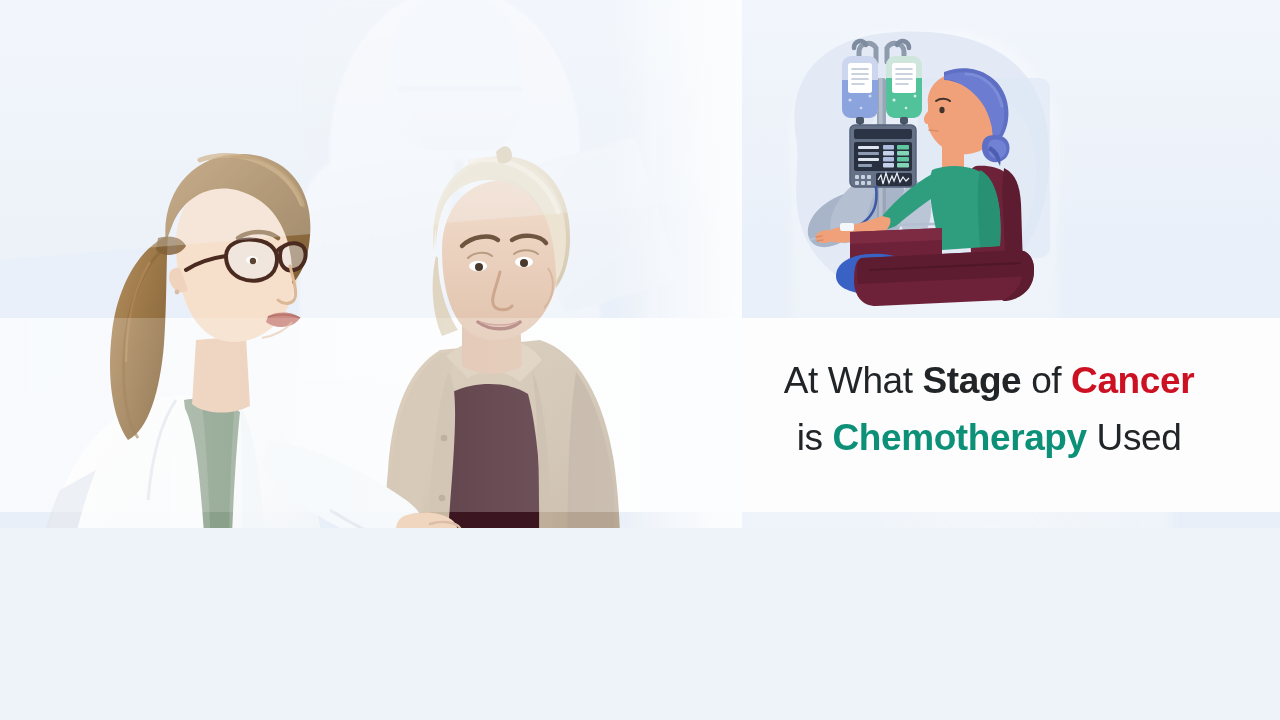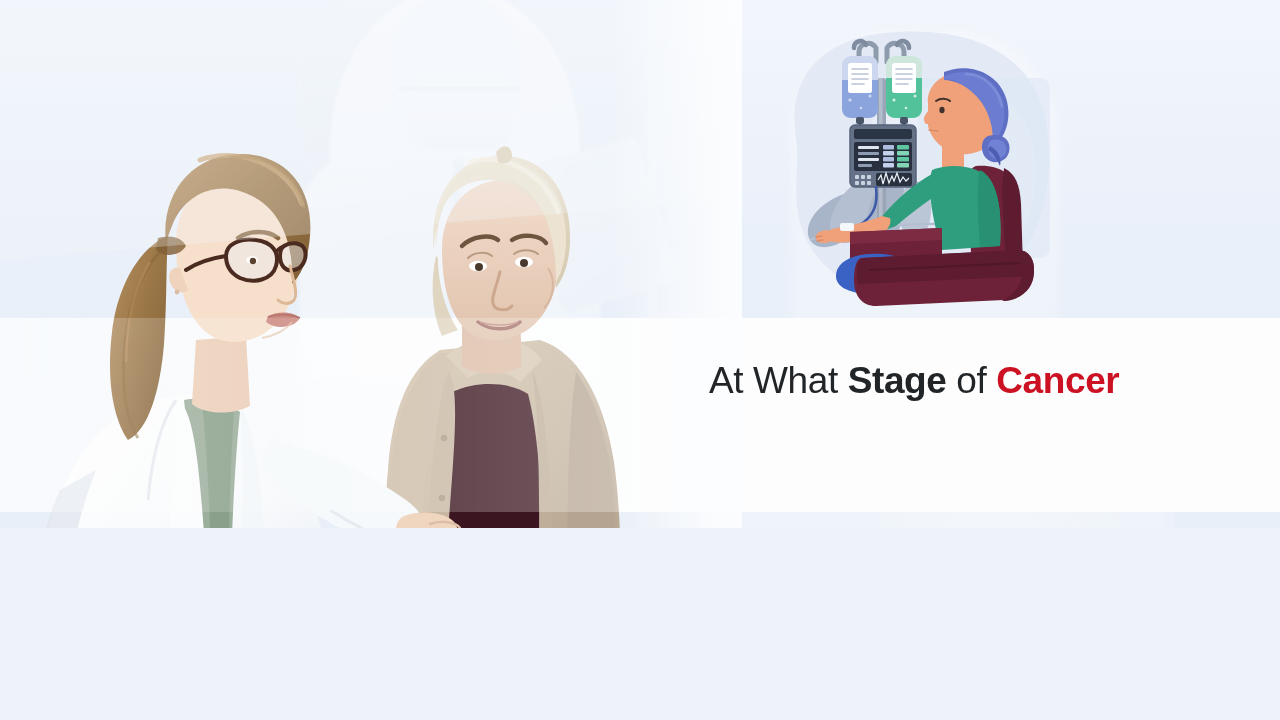--- a/index.html
+++ b/index.html
@@ -9,20 +9,21 @@
     background:#eef3fa;
     position:relative;
   }
 
   
   #stage {
     position:absolute; inset:0;
     width:1280px; height:528px;
     overflow:hidden;
     background:linear-gradient(180deg,#f2f6fc 0%,#eaf0f9 45%,#e9eff8 100%);
+    text-align:center;
   }
 
   
   .ghost-layer { position:absolute; inset:0; opacity:.55; }
   .ghost-body {
     position:absolute; left:330px; top:-10px; width:250px; height:360px;
     background:linear-gradient(175deg,#ffffff 0%,#fdfefe 60%,#f6f9fd 100%);
     border-radius:120px 120px 30px 30px / 160px 160px 20px 20px;
     filter:blur(1.2px);
   }
@@ -530,15 +531,18 @@
     </svg>
   </div>
 
   <div class="photo-fade"></div>
   <div class="band-over-photo"></div>
 
   <div class="headline">
     <div class="line">
       <span class="w-reg c-dark">At What </span><span class="w-bold c-dark">Stage</span><span class="w-reg c-dark"> of </span><span class="w-bold c-red">Cancer</span>
     </div>
+    <div class="line">
+      <span class="w-reg c-dark">is </span><span class="w-bold c-teal">Chemotherapy</span><span class="w-reg c-dark"> Used</span>
+    </div>
   </div>
 
 </div>
 
 </body></html>

